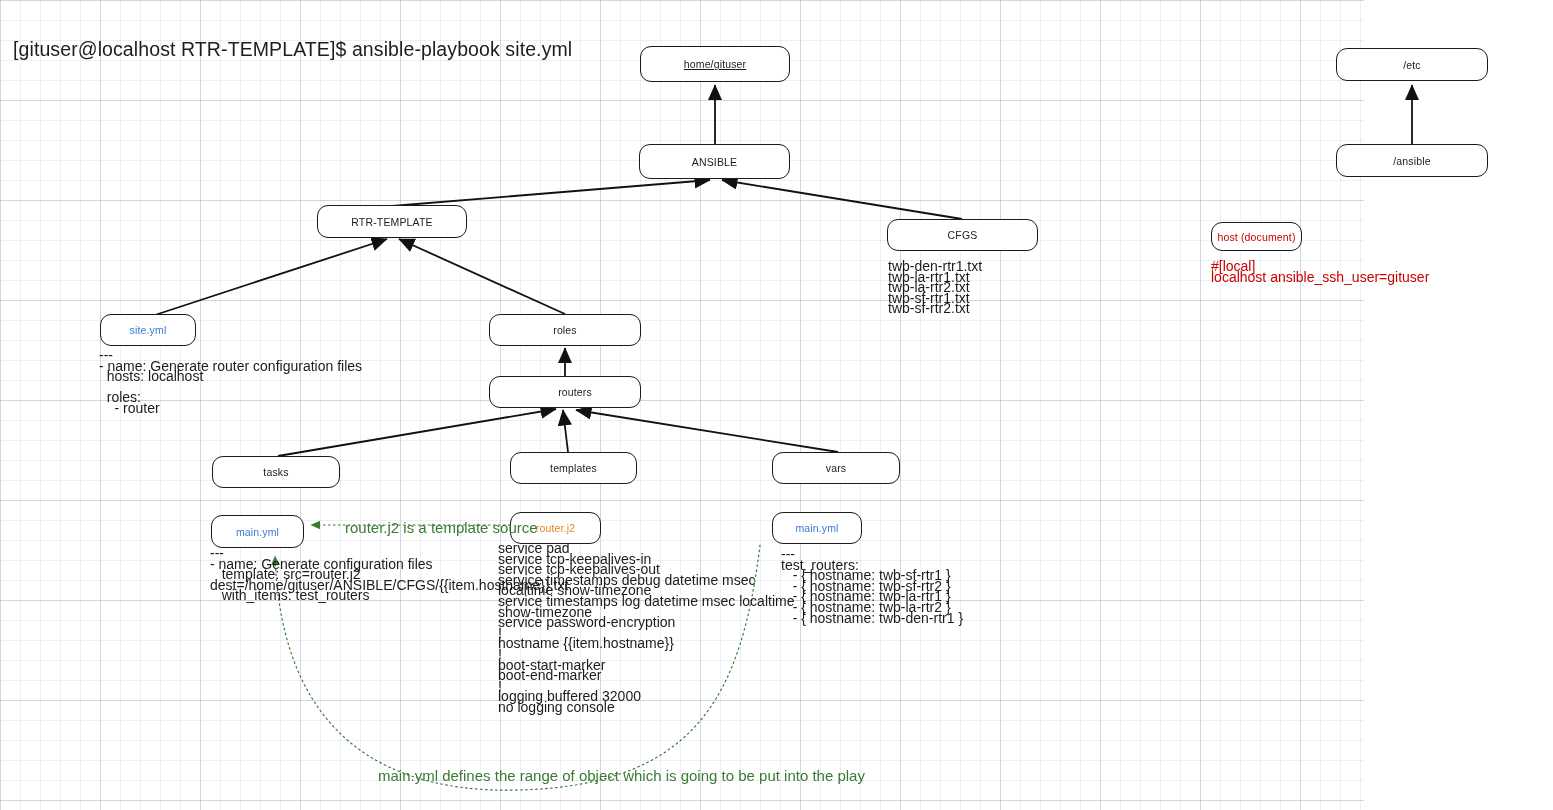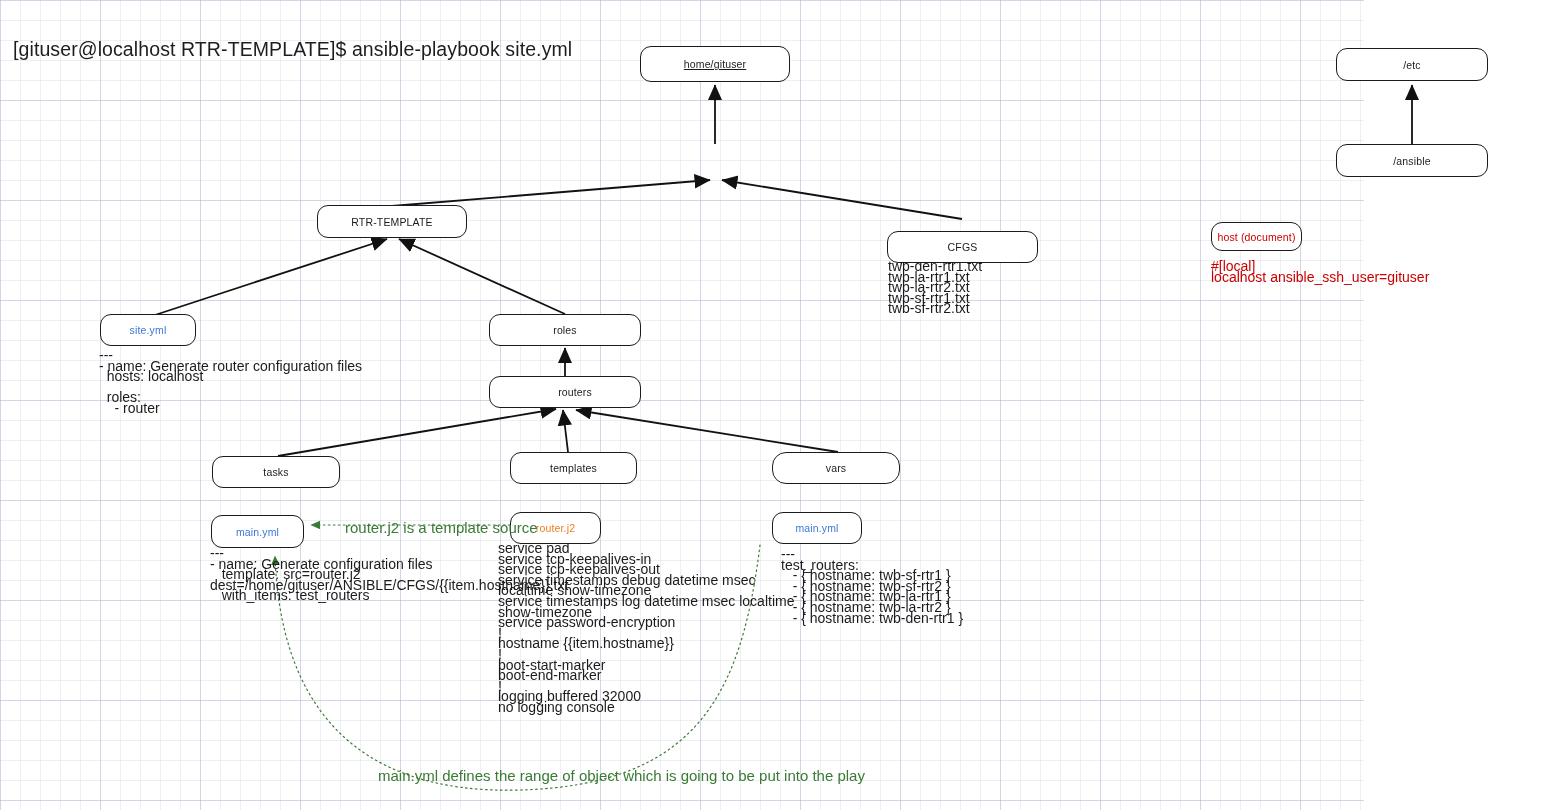--- a/index.html
+++ b/index.html
@@ -136,26 +136,29 @@
 
     <path class="dotted-edge" d="M760,545 C742,690 700,785 520,790 C350,795 280,700 275,556" marker-end="url(#ahg)"></path>
   </svg>
 
   <div id="page-title">[gituser@localhost RTR-TEMPLATE]$ ansible-playbook site.yml</div>
 
   <div class="node" style="left:640px; top:46px; width:150px; height:36px;text-decoration:underline;">
     <span>home/gituser</span>
   </div>
 
+  <div class="node" style="left:639px; top:144px; width:151px; height:35px;">
+    <span>ANSIBLE</span>
+  </div>
 
   <div class="node" style="left:317px; top:205px; width:150px; height:33px;">
     <span>RTR-TEMPLATE</span>
   </div>
 
-  <div class="node" style="left:887px; top:231px; width:151px; height:32px;">
+  <div class="node" style="left:887px; top:219px; width:151px; height:32px;">
     <span>CFGS</span>
   </div>
   <div class="textblock" style="left:888px; top:261px;">twb-den-rtr1.txt
 twb-la-rtr1.txt
 twb-la-rtr2.txt
 twb-sf-rtr1.txt
 twb-sf-rtr2.txt</div>
 
   <div class="node blue" style="left:100px; top:314px; width:96px; height:32px;">
     <span>site.yml</span>
@@ -176,21 +179,21 @@
   </div>
 
   <div class="node" style="left:212px; top:456px; width:128px; height:32px;">
     <span>tasks</span>
   </div>
 
   <div class="node" style="left:510px; top:452px; width:127px; height:32px;">
     <span>templates</span>
   </div>
 
-  <div class="node" style="left:772px; top:452px; width:128px; height:32px;border-radius:14px;">
+  <div class="node" style="left:772px; top:452px; width:128px; height:32px;">
     <span>vars</span>
   </div>
 
   <div class="node blue" style="left:211px; top:515px; width:93px; height:33px;">
     <span>main.yml</span>
   </div>
   <div class="textblock" style="left:210px; top:548px;">---
 - name: Generate configuration files
    template: src=router.j2
 dest=/home/gituser/ANSIBLE/CFGS/{{item.hostname}}.txt

